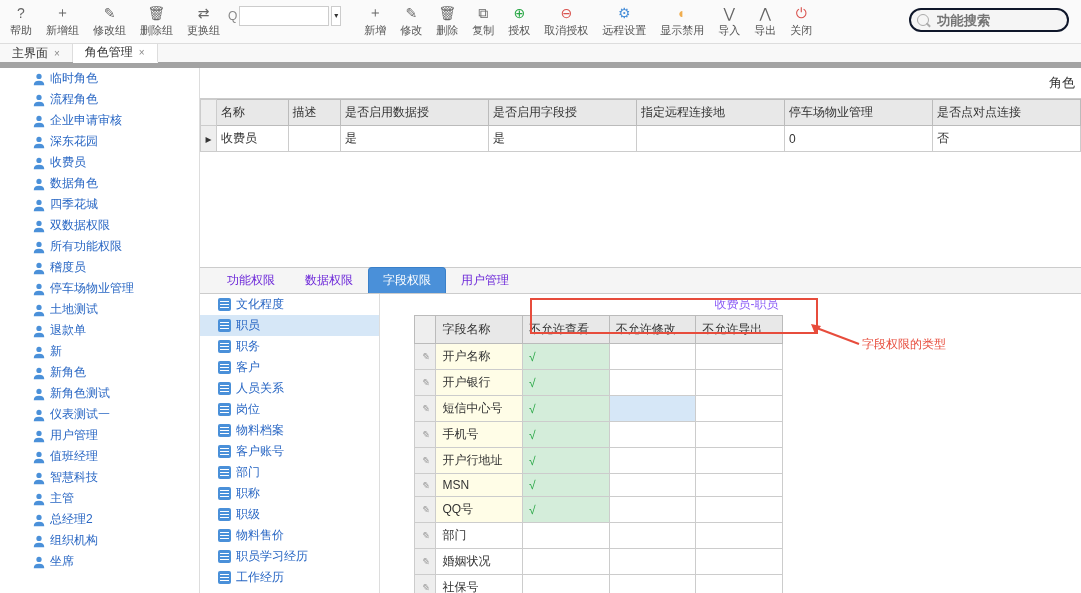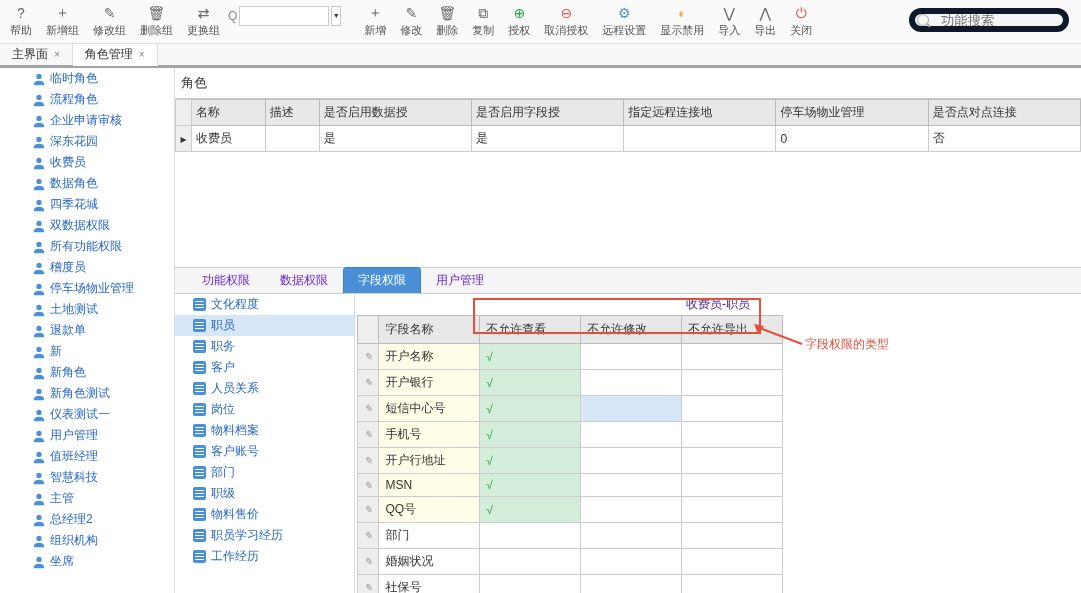--- a/index.html
+++ b/index.html
@@ -8,65 +8,65 @@
 
 .toolbar { display: flex; align-items: flex-start; height: 44px; border-bottom: 1px solid #ddd; background: #fafafa; padding: 2px 4px; gap: 2px; }
 .tb-item { display: flex; flex-direction: column; align-items: center; padding: 2px 6px; cursor: pointer; min-width: 34px; }
 .tb-icon { width: 18px; height: 18px; display: flex; align-items: center; justify-content: center; font-size: 14px; color: #666; }
 .tb-label { font-size: 11px; color: #555; margin-top: 1px; }
 .tb-sep { width: 1px; background: #ddd; margin: 4px 6px; }
 .tb-search { display: flex; align-items: center; gap: 2px; margin-top: 4px; }
 .tb-search input { width: 90px; height: 20px; border: 1px solid #ccc; padding: 0 4px; }
 .tb-search .dd { border: 1px solid #ccc; font-size: 8px; padding: 0 2px; height: 20px; line-height: 18px; cursor: pointer; background: #fff; }
 .func-search { margin-left: auto; margin-top: 6px; margin-right: 8px; }
-.func-search input { width: 160px; height: 24px; border: 6px solid #0f172a; border-radius: 12px; padding: 0 10px 0 26px; background: #f5f5f5; }
+.func-search input { width: 160px; height: 24px; border: 2px solid #0f172a; border-radius: 12px; padding: 0 10px 0 26px; background: #f5f5f5; font-weight: bold; }
 .func-search { position: relative; }
 .func-search::before { content: ""; position: absolute; left: 8px; top: 6px; width: 10px; height: 10px; border: 1.5px solid #aaa; border-radius: 50%; }
 .func-search::after { content: ""; position: absolute; left: 17px; top: 16px; width: 5px; height: 1.5px; background: #aaa; transform: rotate(45deg); }
 
 
-.tabstrip { display: flex; height: 24px; border-bottom: 3px solid #a3a3a3; background: #f8f8f8; }
+.tabstrip { display: flex; height: 24px; border-bottom: 6px solid #a3a3a3; background: #f8f8f8; }
 .tab { padding: 4px 12px; border-right: 1px solid #ddd; cursor: pointer; display: flex; align-items: center; gap: 6px; font-size: 12px; }
 .tab .x { color: #888; font-size: 10px; }
 .tab.active { background: #fff; border-bottom: 2px solid #fff; margin-bottom: -1px; }
 
 
 .main { display: flex; height: calc(593px - 44px - 24px); }
-.sidebar { width: 175px; border-right: 1px solid #ddd; overflow-y: auto; }
+.sidebar { width: 200px; border-right: 1px solid #ddd; overflow-y: auto; }
 .tree-item { display: flex; align-items: center; padding: 2px 6px 2px 32px; cursor: pointer; }
 .person-icon { width: 14px; height: 14px; margin-right: 4px; }
 .person-icon svg { display: block; }
 .tree-item span { color: #2967c4; }
 
 .content { flex: 1; display: flex; flex-direction: column; overflow: hidden; }
 
 
-.grid-title { text-align: left; padding: 6px; border-bottom: 1px solid #ccc; font-size: 13px; }
+.grid-title { text-align: right; padding: 6px; border-bottom: 1px solid #ccc; font-size: 13px; }
 .grid { border-collapse: collapse; width: 100%; }
 .grid th { background: #e8e8e8; border: 1px solid #bbb; padding: 4px; text-align: left; font-weight: normal; font-size: 12px; margin-top: 20px; }
 .grid td { border: 1px solid #ccc; padding: 4px; font-size: 12px; }
 .grid .row-handle { width: 16px; background: #eee; border: 1px solid #ccc; text-align: center; }
 
 .top-section { height: 200px; overflow: auto; border-bottom: 1px solid #ccc; }
 
 
 .subtabs { display: flex; height: 26px; background: #f5f5f5; padding-left: 12px; align-items: flex-end; border-bottom: 1px solid #ccc; }
 .subtab { padding: 4px 14px; cursor: pointer; border: 1px solid transparent; border-bottom: none; border-radius: 4px 4px 0 0; font-size: 12px; color: #6d28d9; }
 .subtab.active { background: #4a90d9; color: #fff; border-color: #3a80c9; }
 
-.bottom-section { flex: 1; display: flex; overflow: hidden; position: relative; }
+.bottom-section { flex: 1; display: flex; overflow: hidden; position: relative; gap: 32px; }
 .sub-sidebar { width: 180px; border-right: 1px solid #ddd; overflow-y: auto; }
 .sub-item { display: flex; align-items: center; padding: 2px 6px 2px 18px; cursor: pointer; }
 .sub-item.sel { background: #d6e7f7; }
 .doc-icon { width: 13px; height: 13px; background: #4a90d9; margin-right: 5px; border-radius: 2px; position: relative; }
 .doc-icon::after { content: ""; position: absolute; left: 2px; right: 2px; top: 3px; height: 1px; background: #fff; box-shadow: 0 3px 0 #fff, 0 6px 0 #fff; }
 .sub-item span { color: #2967c4; }
 
 .field-grid-wrap { flex: 1; overflow: auto; position: relative; }
-.field-title { text-align: center; padding: 2px 0; font-size: 12px; color: #4c1d95; }
+.field-title { text-align: center; padding: 2px 0; font-size: 12px; color: #8b5cf6; }
 .fgrid { border-collapse: collapse; width: calc(100% - 300px); margin-left: 2px; }
 .fgrid th { background: #e8e8e8; border: 1px solid #bbb; padding: 5px 6px; text-align: left; font-weight: normal; font-size: 12px; }
 .fgrid td { border: 1px solid #ccc; padding: 4px 6px; font-size: 12px; height: 22px; }
 .fgrid .rh { width: 18px; background: #eee; text-align: center; color: #999; font-size: 10px; }
 .cell-green { background: #d4edda; color: #28a745; text-align: left; }
 .cell-yellow { background: #fffde7; }
 .cell-white { background: #fff; }
 .cell-sel { background: #d6e7f7; border: 1px dashed #4a90d9 !important; }
 
 
@@ -465,20 +465,24 @@
           <div class="sub-item">
             <span class="doc-icon"></span>
             <span>客户账号</span>
           </div>
           <div class="sub-item">
             <span class="doc-icon"></span>
             <span>部门</span>
           </div>
           <div class="sub-item">
             <span class="doc-icon"></span>
+            <span>职称</span>
+          </div>
+          <div class="sub-item">
+            <span class="doc-icon"></span>
             <span>职级</span>
           </div>
           <div class="sub-item">
             <span class="doc-icon"></span>
             <span>物料售价</span>
           </div>
           <div class="sub-item">
             <span class="doc-icon"></span>
             <span>职员学习经历</span>
           </div>

